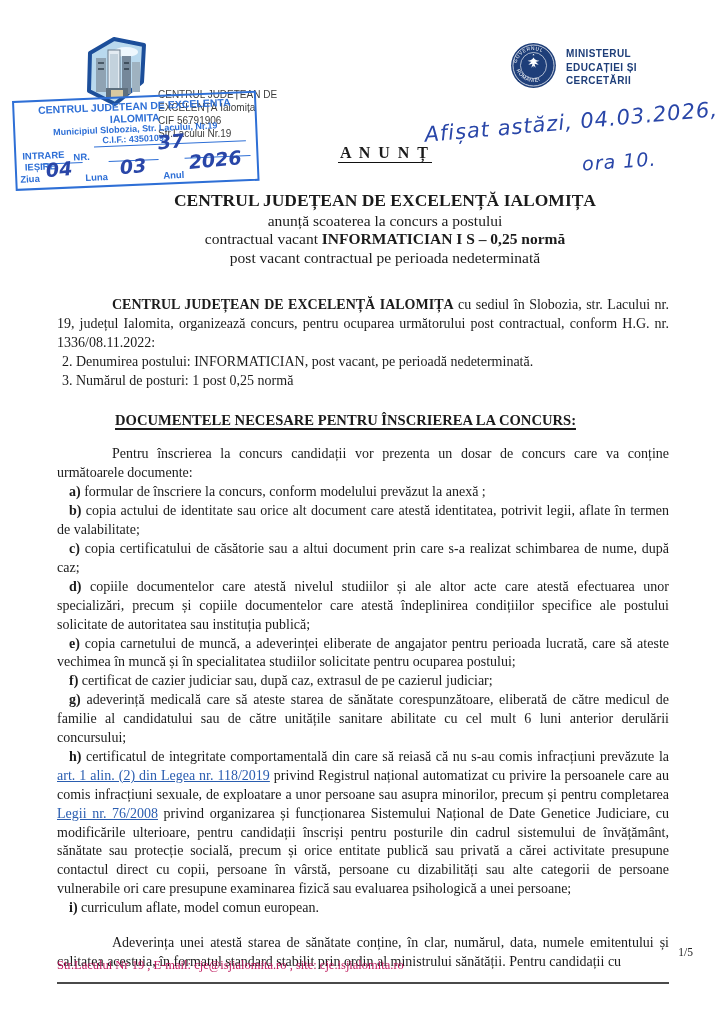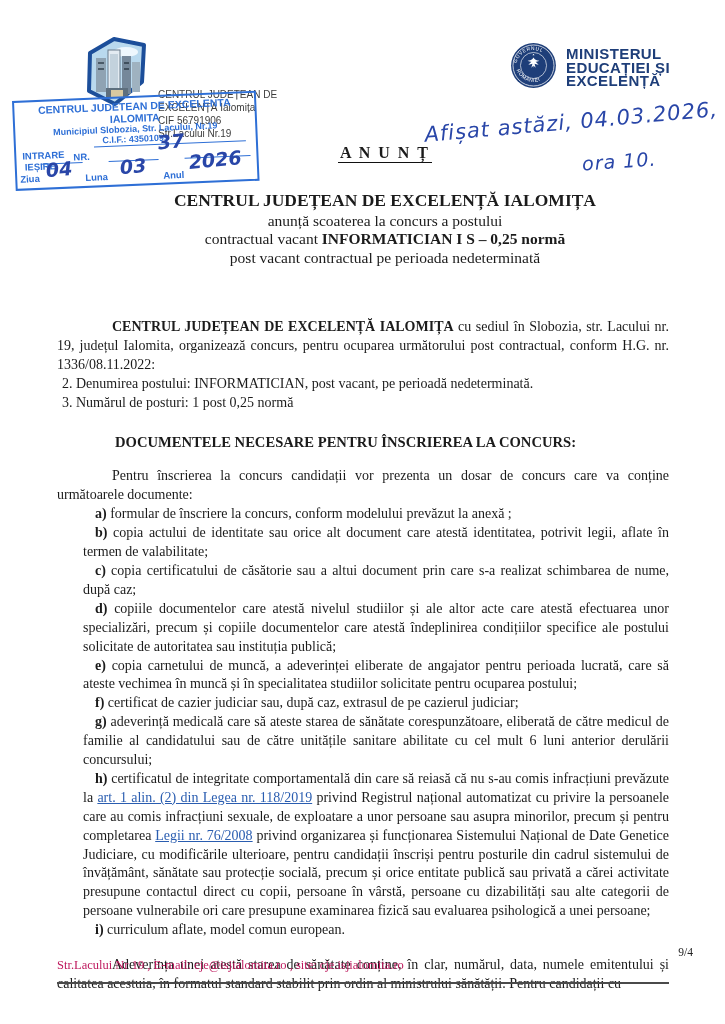--- a/index.html
+++ b/index.html
@@ -10,21 +10,21 @@
   p{margin:0;}
   
   .org-logo{position:absolute;left:84px;top:36px;width:66px;height:72px;}
   .org-text{
     position:absolute;left:158px;top:44px;
     font-family:"Liberation Sans", sans-serif;font-size:10px;line-height:13px;color:#3c3c3c;margin-top:44px;
   }
   .ministry{position:absolute;left:510px;top:42px;display:flex;gap:9px;}
   .seal{width:47px;height:47px;flex:0 0 auto;}
   .ministry-text{
-    font-family:"Liberation Sans", sans-serif;font-weight:bold;font-size:15px;
+    font-family:"Liberation Sans", sans-serif;font-weight:bold;font-size:10px;
     line-height:13.5px;color:#1e3e79;letter-spacing:.4px;padding-top:5px;
   }
   
   .stamp{
     position:absolute;left:12px;top:101px;width:240px;height:86px;
     border:2px solid #2e6fd6;transform:rotate(-2.4deg);transform-origin:left top;
     color:#2e6fd6;font-family:"Liberation Sans", sans-serif;font-weight:bold;
   }
   .stamp .c{position:absolute;left:0;width:100%;text-align:center;}
   .stamp .s1{top:2px;font-size:10.5px;}
@@ -43,32 +43,32 @@
   
   .title{
     position:absolute;left:45px;top:144px;width:680px;text-align:center;
     font-weight:bold;font-size:16px;letter-spacing:2px;
   }
   .title span{border-bottom:1.6px solid #111;padding:0 2px 1px 2px;}
   .subtitle{position:absolute;left:45px;top:191px;width:680px;text-align:center;font-size:15.5px;line-height:18.5px;}
   .subtitle .big{font-size:17.5px;font-weight:bold;margin-bottom:2px;}
   
   .content{
-    position:absolute;left:57px;top:318px;width:612px;
+    position:absolute;left:57px;top:296px;width:612px;
     font-size:14px;line-height:18.9px;text-align:justify;
   }
   .indent{text-indent:55px;}
   .numline{padding-left:5px;}
   .section-heading{
     margin-top:20px;margin-bottom:16px;font-weight:bold;text-indent:58px;font-size:14.6px;
   }
   .section-heading span{
-    text-decoration-thickness:1.6px;text-underline-offset:3px;
+    text-decoration:underline;text-decoration-thickness:1.6px;text-underline-offset:3px;
   }
-  .item{text-indent:12px;margin-left:26px;}
+  .item{text-indent:12px;}
   .item b{font-weight:bold;}
   a.link{color:#2a5db0;text-decoration:underline;cursor:pointer;}
   .closing{margin-top:16px;}
   
   .pagenum{position:absolute;right:32px;top:946px;font-size:11.5px;color:#222;}
   .footer-address{position:absolute;left:57px;top:958px;font-size:12.5px;color:#be185d;text-align:right;}
   .footer-line{position:absolute;left:57px;top:982px;width:612px;border-top:2px solid #4a4a4a;}
 </style>
 </head>
 <body>
@@ -109,21 +109,21 @@
       <textPath href="#arcTop" startOffset="8%">GUVERNUL</textPath>
     </text>
     <text font-size="4.6" fill="#ffffff" font-family="Liberation Sans, sans-serif" letter-spacing="0.6">
       <textPath href="#arcBot" startOffset="10%">ROMÂNIEI</textPath>
     </text>
     <path fill="#ffffff" d="M22,14.5 c-1,2 -3.5,3 -5.5,3 c1.5,0.8 2.5,0.9 3.5,0.9 l-2.8,2.8 c1.8,0 2.8,-0.8 3.8,-0.8 l-1,3.6 1.8,-1.8 0.2,2.3 0.2,-2.3 1.8,1.8 -1,-3.6 c1,0 2,0.8 3.8,0.8 l-2.8,-2.8 c1,0 2,-0.1 3.5,-0.9 c-2,0 -4.5,-1 -5.5,-3 z m-1,-2 l1,-1.4 1,1.4 z"></path>
   </svg>
   <div class="ministry-text">
     <div>MINISTERUL</div>
     <div>EDUCAȚIEI ȘI</div>
-    <div>EXCELENȚĂ</div>
+    <div>CERCETĂRII</div>
   </div>
 </div>
 
 <div class="stamp">
   <div class="c s1">CENTRUL JUDETEAN DE EXCELENTA</div>
   <div class="c s2">IALOMITA</div>
   <div class="c s3">Municipiul Slobozia, Str. Lacului, Nr.19</div>
   <div class="c s4">C.I.F.: 43501099</div>
   <span class="lbl" style="left:6px;top:48px;">INTRARE</span>
   <span class="lbl" style="left:57px;top:51px;">NR.</span>
@@ -168,15 +168,15 @@
   <p class="item"><b>d)</b><span> copiile documentelor care atestă nivelul studiilor și ale altor acte care atestă efectuarea unor specializări, precum și copiile documentelor care atestă îndeplinirea condițiilor specifice ale postului solicitate de autoritatea sau instituția publică;</span></p>
   <p class="item"><b>e)</b><span> copia carnetului de muncă, a adeverinței eliberate de angajator pentru perioada lucrată, care să ateste vechimea în muncă și în specialitatea studiilor solicitate pentru ocuparea postului;</span></p>
   <p class="item"><b>f)</b><span> certificat de cazier judiciar sau, după caz, extrasul de pe cazierul judiciar;</span></p>
   <p class="item"><b>g)</b><span> adeverință medicală care să ateste starea de sănătate corespunzătoare, eliberată de către medicul de familie al candidatului sau de către unitățile sanitare abilitate cu cel mult 6 luni anterior derulării concursului;</span></p>
   <p class="item"><b>h)</b><span> certificatul de integritate comportamentală din care să reiasă că nu s-au comis infracțiuni prevăzute la </span><a class="link">art. 1 alin. (2) din Legea nr. 118/2019</a><span> privind Registrul național automatizat cu privire la persoanele care au comis infracțiuni sexuale, de exploatare a unor persoane sau asupra minorilor, precum și pentru completarea </span><a class="link">Legii nr. 76/2008</a><span> privind organizarea și funcționarea Sistemului Național de Date Genetice Judiciare, cu modificările ulterioare, pentru candidații înscriși pentru posturile din cadrul sistemului de învățământ, sănătate sau protecție socială, precum și orice entitate publică sau privată a cărei activitate presupune contactul direct cu copii, persoane în vârstă, persoane cu dizabilități sau alte categorii de persoane vulnerabile ori care presupune examinarea fizică sau evaluarea psihologică a unei persoane;</span></p>
   <p class="item"><b>i)</b><span> curriculum aflate, model comun european.</span></p>
 
   <p class="indent closing">Adeverința unei atestă starea de sănătate conține, în clar, numărul, data, numele emitentului și calitatea acestuia, în formatul standard stabilit prin ordin al ministrului sănătății. Pentru candidații cu</p>
 </div>
 
-<div class="pagenum">9/4</div>
+<div class="pagenum">1/5</div>
 <div class="footer-address">Str.Lacului  Nr 19 ,  E-mail: cje@isjialomita.ro , site:  cje.isjialomita.ro</div>
 <div class="footer-line"></div>
 
 </body></html>

